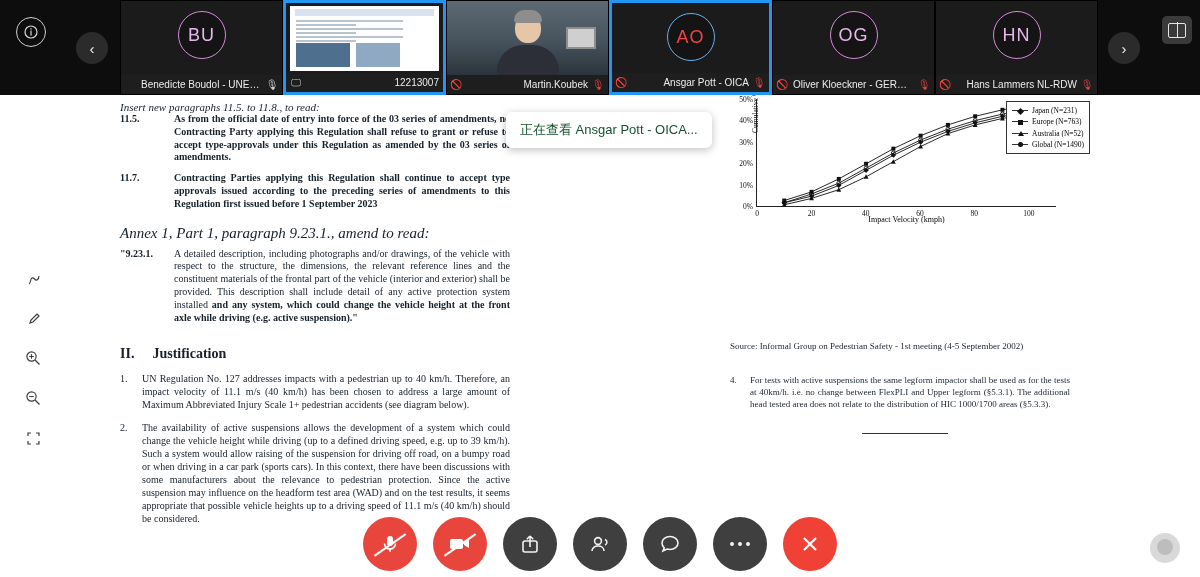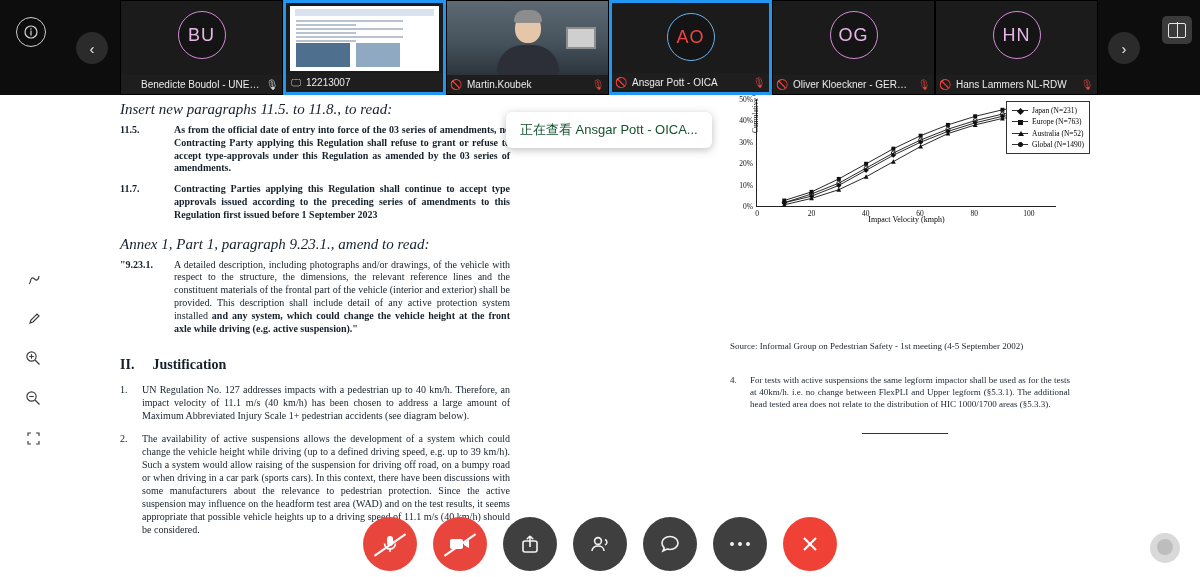--- a/index.html
+++ b/index.html
@@ -77,20 +77,21 @@
     display: flex;
   }
   .tile {
     width: 163px;
     height: 95px;
     position: relative;
     background: #1b1b1b;
     border: 1px solid #000;
     box-sizing: border-box;
     overflow: hidden;
+    text-align: right;
   }
   .tile.active {
     border: 3px solid #2196f3;
   }
   .tile .avatar {
     position: absolute;
     left: 50%; top: 34px;
     transform: translate(-50%, -50%);
     width: 46px; height: 46px;
     border-radius: 50%;
@@ -204,22 +205,21 @@
   .doc-col {
     position: absolute;
     top: 6px;
     color: #15202b;
     font-family: "Liberation Serif", serif;
   }
   .col-left { left: 108px; width: 390px; }
 
   .intro-italic {
     font-style: italic;
-    font-size: 15px;
-    margin-bottom: 6px;
+    font-size: 11px;
   }
   .para {
     display: flex;
     margin-bottom: 8px;
     font-size: 10px;
     line-height: 1.28;
   }
   .para .pnum {
     width: 54px;
     flex: none;

